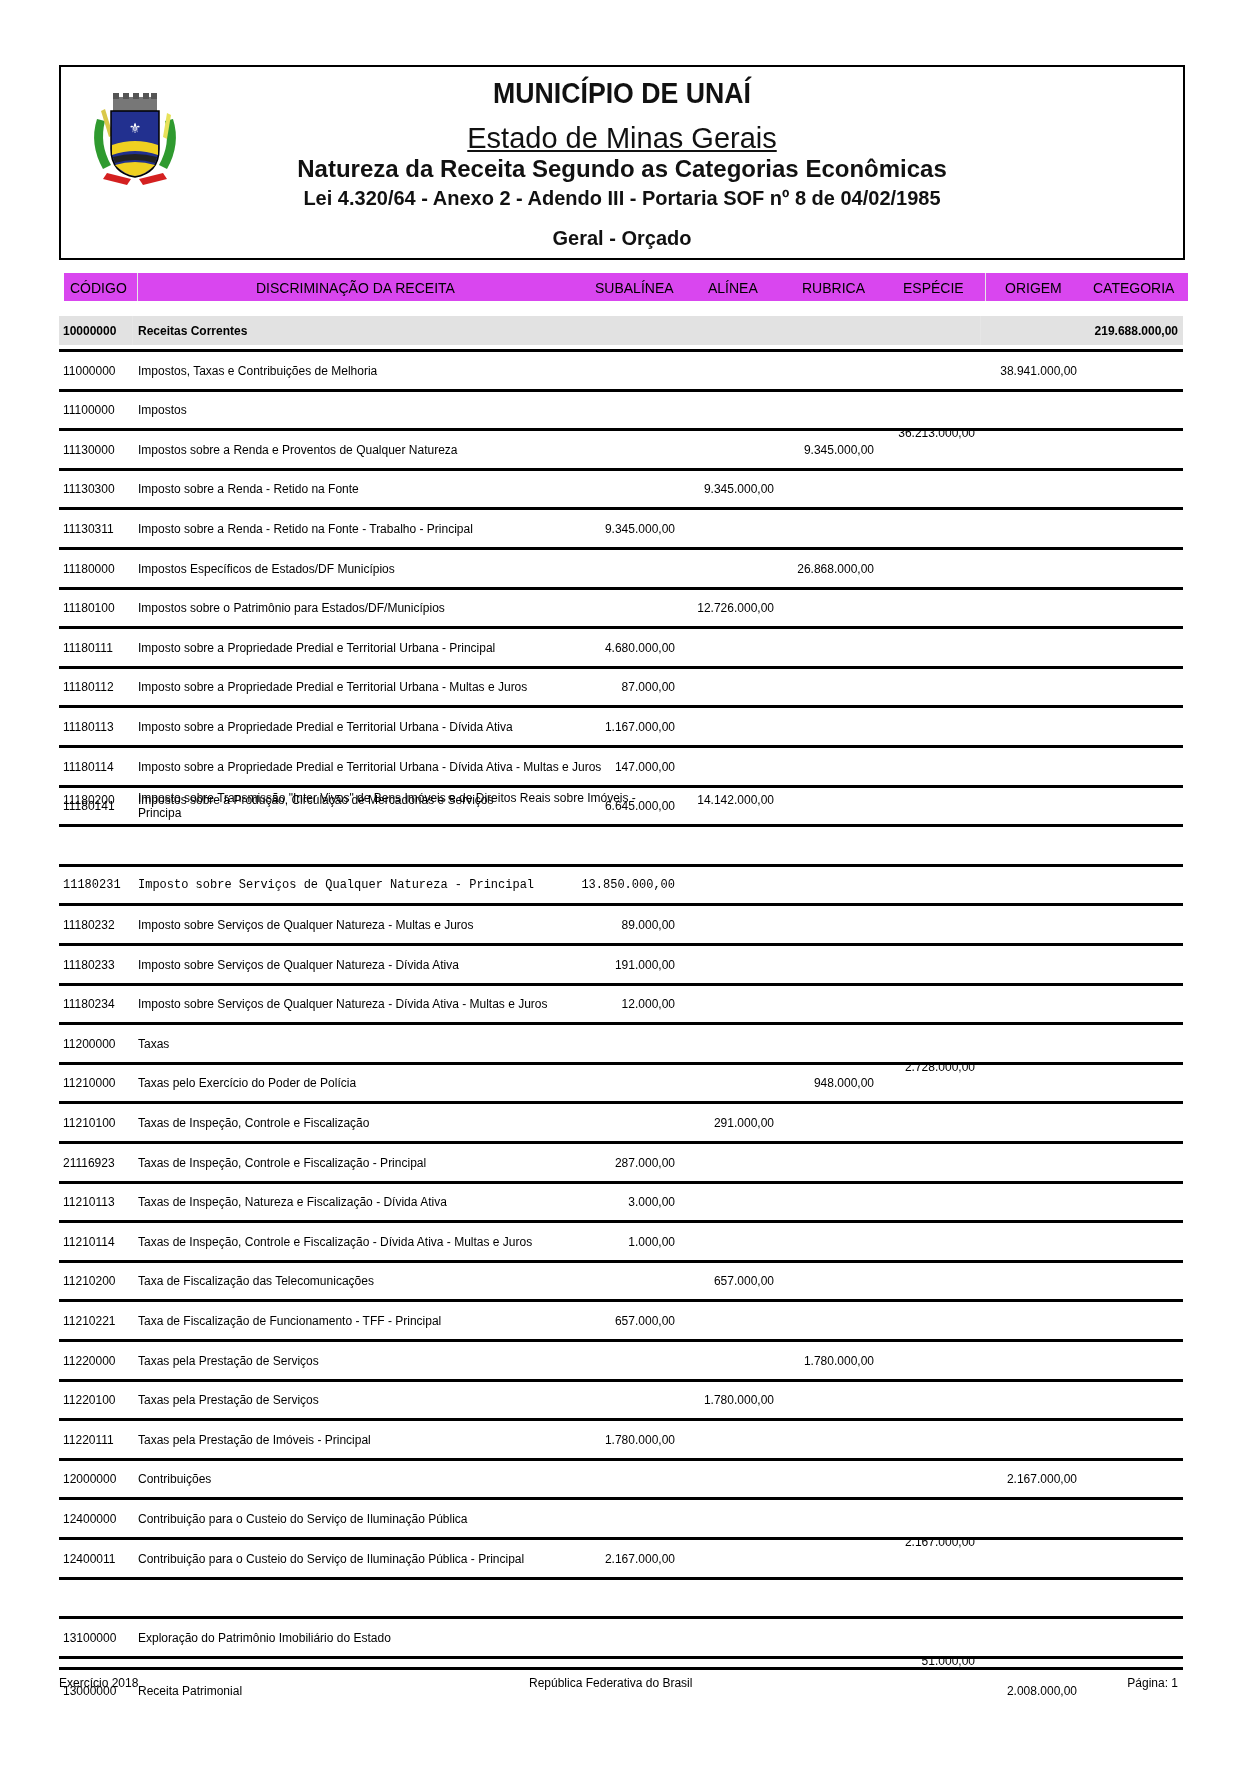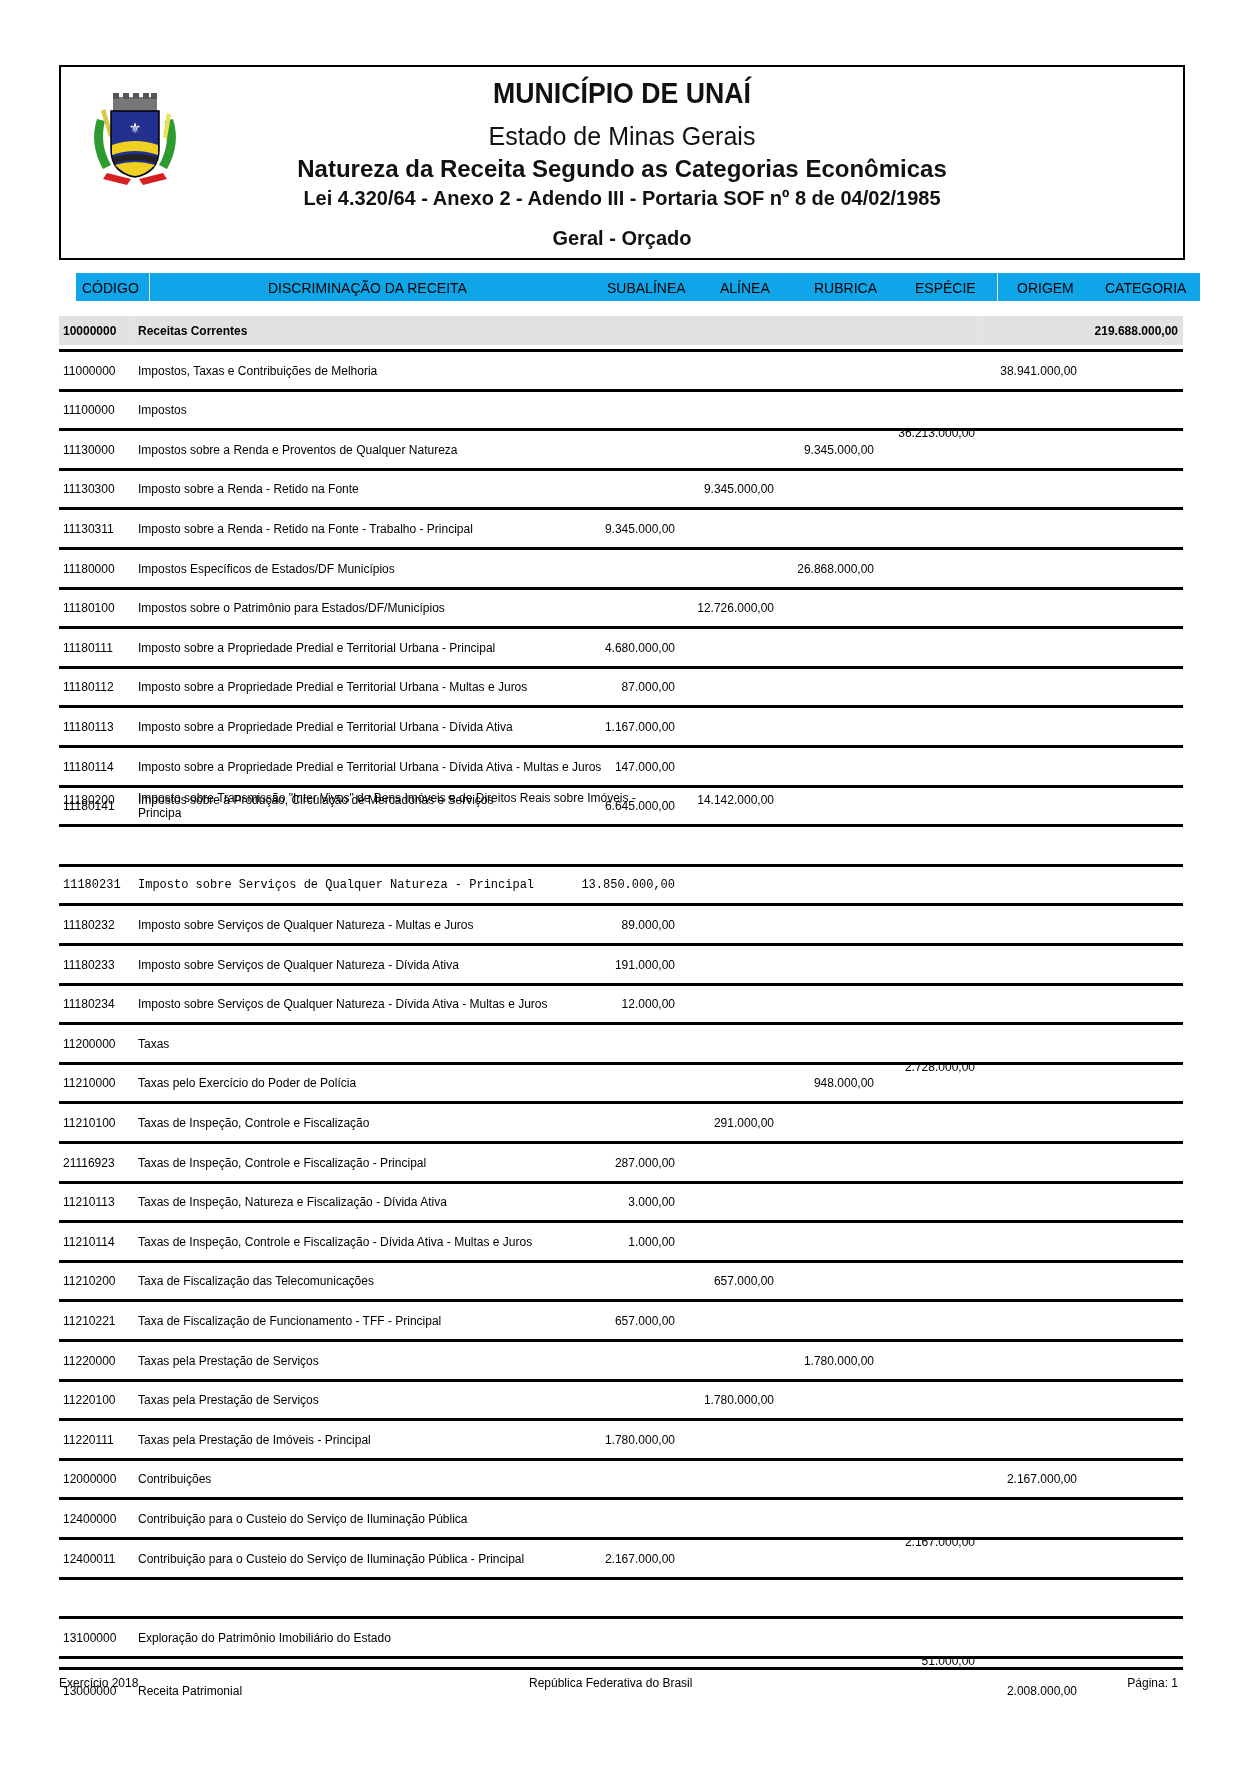--- a/index.html
+++ b/index.html
@@ -1,26 +1,26 @@
 <!DOCTYPE html>
 <html><head>
 <meta charset="utf-8">
 <style>
   html, body { margin: 0; padding: 0; background: #ffffff; }
   body { width: 1241px; height: 1766px; position: relative; font-family: "Liberation Sans", sans-serif; color: #000; overflow: hidden; }
   .header-box { position: absolute; left: 59px; top: 65px; width: 1126px; height: 195px; border: 2px solid #000; box-sizing: border-box; }
   .crest { position: absolute; left: 24px; top: 22px; width: 100px; height: 100px; }
   .titles { position: absolute; left: 0; right: 0; top: 0; text-align: center; }
   .t1 { position: absolute; left: 0; right: 0; top: 10px; font-size: 29px; font-weight: bold; transform: scaleX(0.92); }
-  .t2 { position: absolute; left: 0; right: 0; top: 55px; font-size: 25px; }
+  .t2 { position: absolute; left: 0; right: 0; top: 55px; font-size: 29px; text-decoration: underline; }
   .t3 { position: absolute; left: 0; right: 0; top: 88px; font-size: 24px; font-weight: bold; }
   .t4 { position: absolute; left: 0; right: 0; top: 120px; font-size: 20px; font-weight: bold; }
   .t5 { position: absolute; left: 0; right: 0; top: 160px; font-size: 20px; font-weight: bold; }
   .t1, .t2, .t3, .t4, .t5 { color: #111; }
-  .col-header { position: absolute; left: 76px; top: 273px; width: 1124px; height: 28px; background: #0ea5e9; font-size: 14px; }
+  .col-header { position: absolute; left: 64px; top: 273px; width: 1124px; height: 28px; background: #d946ef; font-size: 14px; }
   .col-header span { position: absolute; top: 7px; white-space: nowrap; }
   .col-sep { position: absolute; top: 0; width: 1px; height: 100%; background: #e6e6e6; }
   .total-row { position: absolute; left: 59px; top: 316px; width: 1124px; height: 29px; background: #e2e2e2; font-size: 12px; font-weight: bold; }
   .total-row span { position: absolute; top: 8px; white-space: nowrap; text-align: right; }
   .thick-line { position: absolute; left: 59px; width: 1124px; height: 3px; background: #000; }
   .row { position: absolute; left: 59px; width: 1124px; height: 39px; font-size: 12px; }
   .row .code { position: absolute; left: 4px; top: 50%; transform: translateY(-50%); }
   .row .desc { position: absolute; left: 79px; width: 505px; top: 50%; transform: translateY(-50%); line-height: 15px; }
   .row .val { position: absolute; top: 50%; transform: translateY(-50%); text-align: right; white-space: nowrap; }
   .v-sub { right: 508px; }

